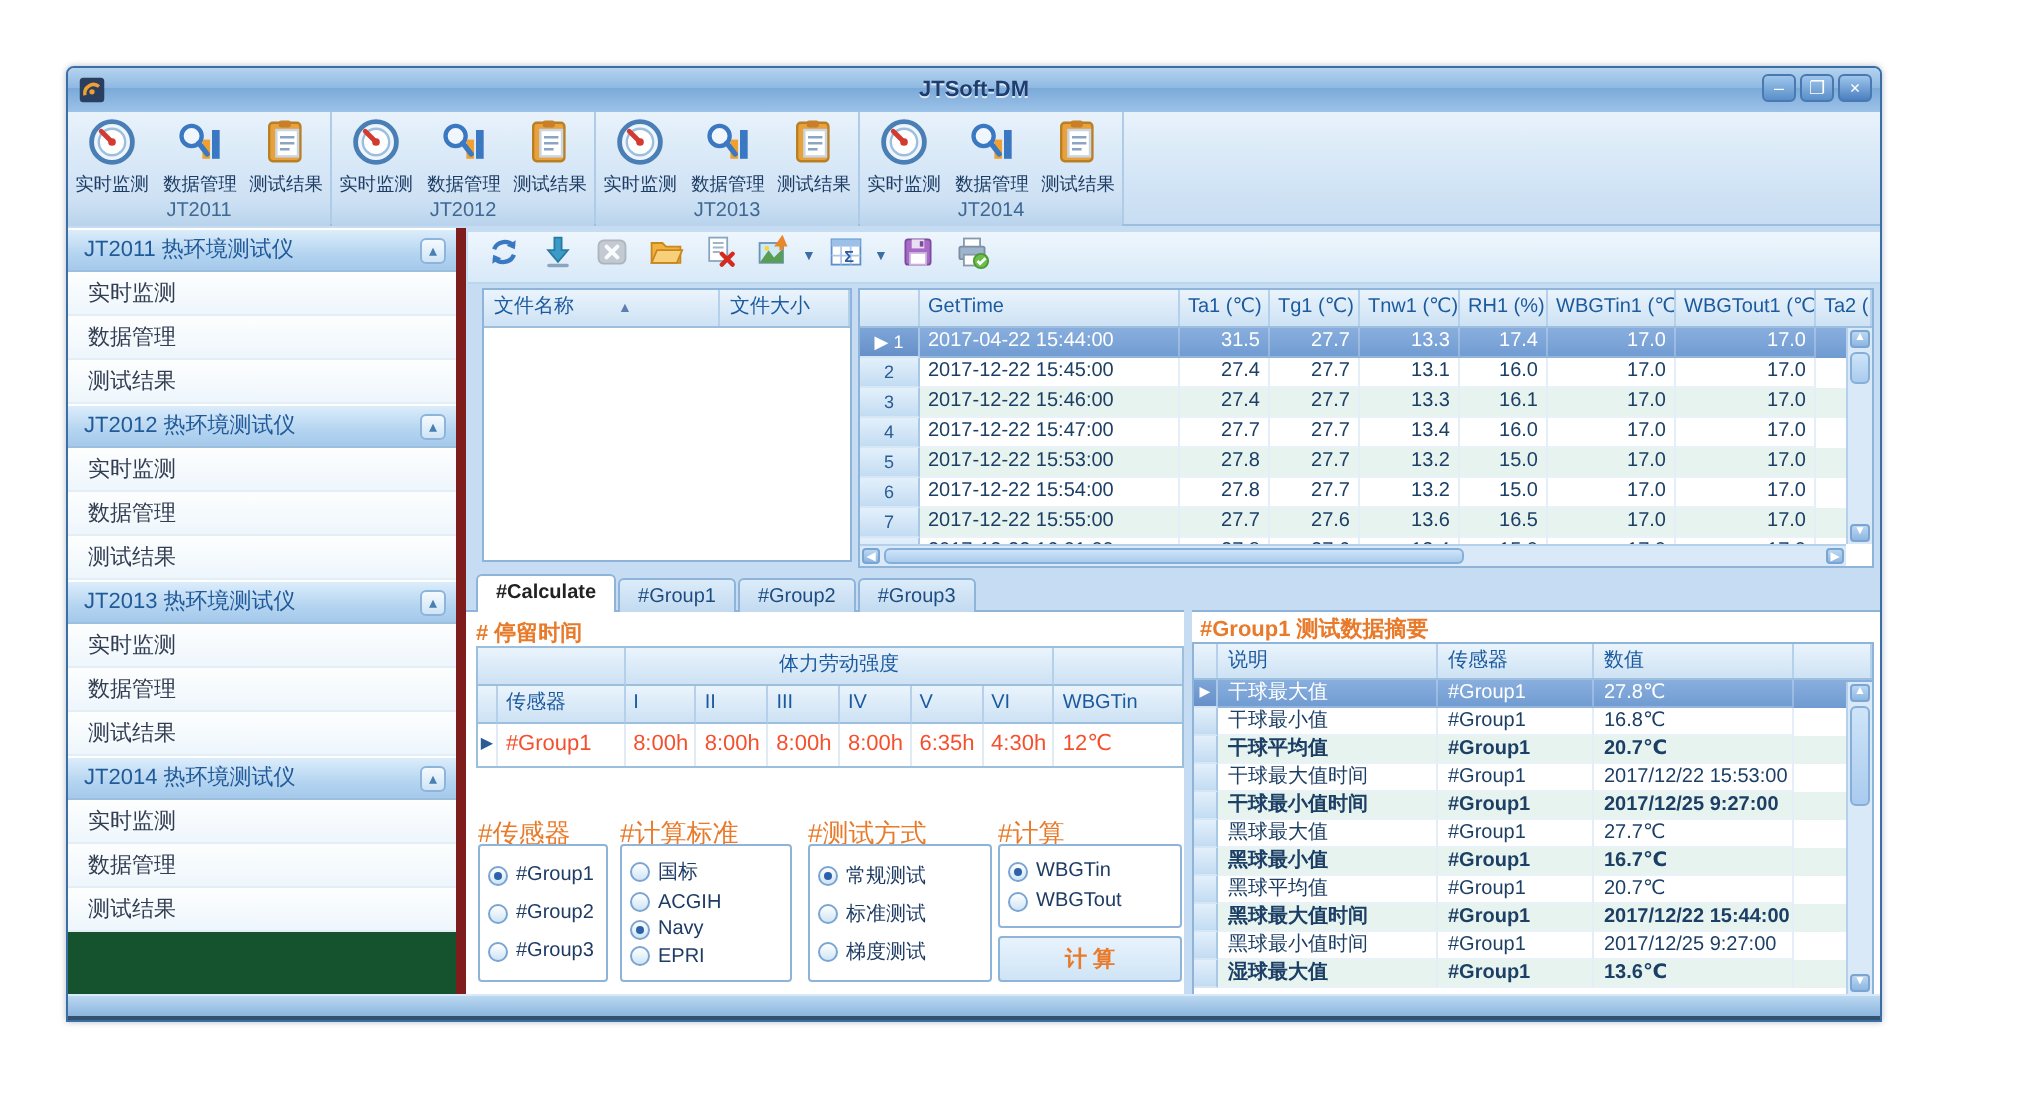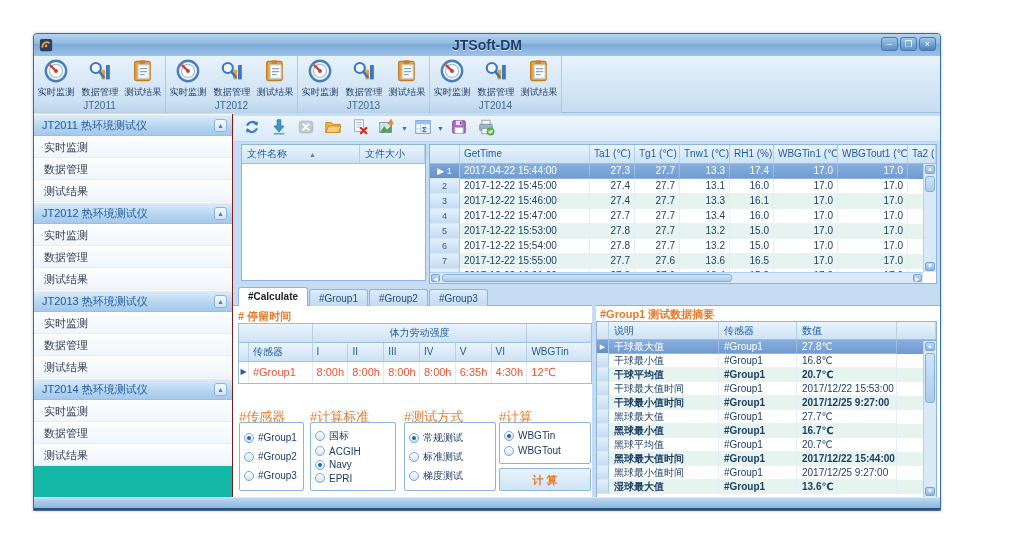--- a/index.html
+++ b/index.html
@@ -2,36 +2,36 @@
 <html><head>
 <meta charset="utf-8">
 <style>
   * { margin:0; padding:0; box-sizing:border-box; }
   html,body { width:1014px; height:551px; background:#fff; font-family:"Liberation Sans","DejaVu Sans",sans-serif; overflow:hidden; }
   .win { position:absolute; left:33px; top:33px; width:908px; height:478px; border:1px solid #3a6ea5; border-radius:4px 4px 0 0; background:#c5dcf2; overflow:hidden; box-shadow:0 0 3px rgba(60,90,130,.4); }
 
   
   .titlebar { position:absolute; left:0; top:0; width:100%; height:22px; background:linear-gradient(#b5d3ee,#8fb9e2 45%,#7baad9 46%,#9cc2e8); display:flex; align-items:center; }
   .appicon { width:14px; height:14px; margin-left:5px; }
-  .win-title { position:absolute; left:0; right:0; text-align:center; font-size:14px; font-weight:bold; color:#1e3c6e; text-shadow:0 1px 0 rgba(255,255,255,.7); }
+  .win-title { position:absolute; left:0; right:0; text-align:center; font-size:11px; font-weight:bold; color:#1e3c6e; text-shadow:0 1px 0 rgba(255,255,255,.7); }
   .win-btns { position:absolute; right:4px; top:3px; display:flex; gap:2px; }
   .wbtn { width:17px; height:14px; border:1px solid #4a78b0; border-radius:3px; background:linear-gradient(#9ec6ec,#5a8fc8); color:#fff; font-size:9px; line-height:12px; text-align:center; cursor:pointer; }
   .wbtn.close { background:linear-gradient(#9ec6ec,#4a7fc0); }
 
   
   .ribbon { position:absolute; left:0; top:22px; width:100%; height:57px; background:linear-gradient(#e8f2fb,#d3e5f6 60%,#c8ddf2); border-bottom:1px solid #9dbfde; display:flex; }
   .rgroup { width:132px; height:100%; border-right:1px solid #aecbe8; display:flex; flex-direction:column; }
   .rbtns { flex:1; display:flex; }
   .rbtn { width:44px; display:flex; flex-direction:column; align-items:center; padding-top:3px; cursor:pointer; border-radius:3px; }
   .ric { width:24px; height:24px; }
   .rlabel { font-size:10px; color:#1e3c64; margin-top:2px; white-space:nowrap; transform:scale(.92); }
   .rcaption { height:14px; background:linear-gradient(#cfe2f4,#b9d3ec); text-align:center; font-size:10px; color:#3e6994; line-height:14px; }
 
   
-  .sidebar { position:absolute; left:0; top:80px; width:199px; bottom:13px; background:#14b8a6; border-right:1px solid #7f1d1d; }
+  .sidebar { position:absolute; left:0; top:80px; width:199px; bottom:13px; background:#14532d; border-right:5px solid #7f1d1d; }
   .side-sec-head { height:22px; background:linear-gradient(#dcedfb,#b4d4f0 60%,#a5c9ec); border-top:1px solid #fff; border-bottom:1px solid #9dbfde; color:#215a99; font-size:11px; line-height:21px; padding-left:8px; position:relative; cursor:pointer; }
   .collapse-btn { position:absolute; right:5px; top:4px; width:13px; height:13px; border:1px solid #8fb4d9; border-radius:3px; background:linear-gradient(#f4faff,#cfe4f6); color:#4a7fb5; font-size:8px; line-height:11px; text-align:center; cursor:pointer; }
   .side-item { height:22px; font-size:11px; color:#333e52; line-height:22px; padding-left:10px; background:linear-gradient(#fdfefe,#eef6fc); border-bottom:1px solid #e2eef8; cursor:pointer; }
 
   
   .ftoolbar { position:absolute; left:200px; top:82px; right:0; height:26px; background:linear-gradient(#eef6fd,#d8e9f8); border-bottom:1px solid #bcd6ee; display:flex; align-items:center; padding-left:6px; gap:3px; }
   .ftool { width:24px; height:22px; border:1px solid transparent; border-radius:3px; display:flex; align-items:center; justify-content:center; cursor:pointer; }
   .ftool svg { width:18px; height:18px; }
   .ftool.disabled { opacity:.75; }
   .chev { font-size:7px; color:#3a6ea5; margin-left:-1px; cursor:pointer; }
@@ -354,21 +354,21 @@
         <div class="dt-hc" style="width: 50px;">Tnw1 (℃)</div>
         <div class="dt-hc" style="width: 44px;">RH1 (%)</div>
         <div class="dt-hc" style="width: 64px;">WBGTin1 (℃)</div>
         <div class="dt-hc" style="width: 70px;">WBGTout1 (℃)</div>
         <div class="dt-hc" style="width: 17px; flex: 1 1 0%;">Ta2 (℃</div>
       </div>
     <div class="dt-body" style="height:110px;overflow:hidden;">
         <div class="dt-row sel">
           <div class="dt-num">▶ 1</div>
           <div class="dt-c" style="width: 130px;">2017-04-22 15:44:00</div>
-          <div class="dt-c num" style="width: 45px;">27.3</div>
+          <div class="dt-c num" style="width: 45px;">31.5</div>
           <div class="dt-c num" style="width: 45px;">27.7</div>
           <div class="dt-c num" style="width: 50px;">13.3</div>
           <div class="dt-c num" style="width: 44px;">17.4</div>
           <div class="dt-c num" style="width: 64px;">17.0</div>
           <div class="dt-c num" style="width: 70px;">17.0</div>
         </div>
         <div class="dt-row">
           <div class="dt-num">2</div>
           <div class="dt-c" style="width: 130px;">2017-12-22 15:45:00</div>
           <div class="dt-c num" style="width: 45px;">27.4</div>

